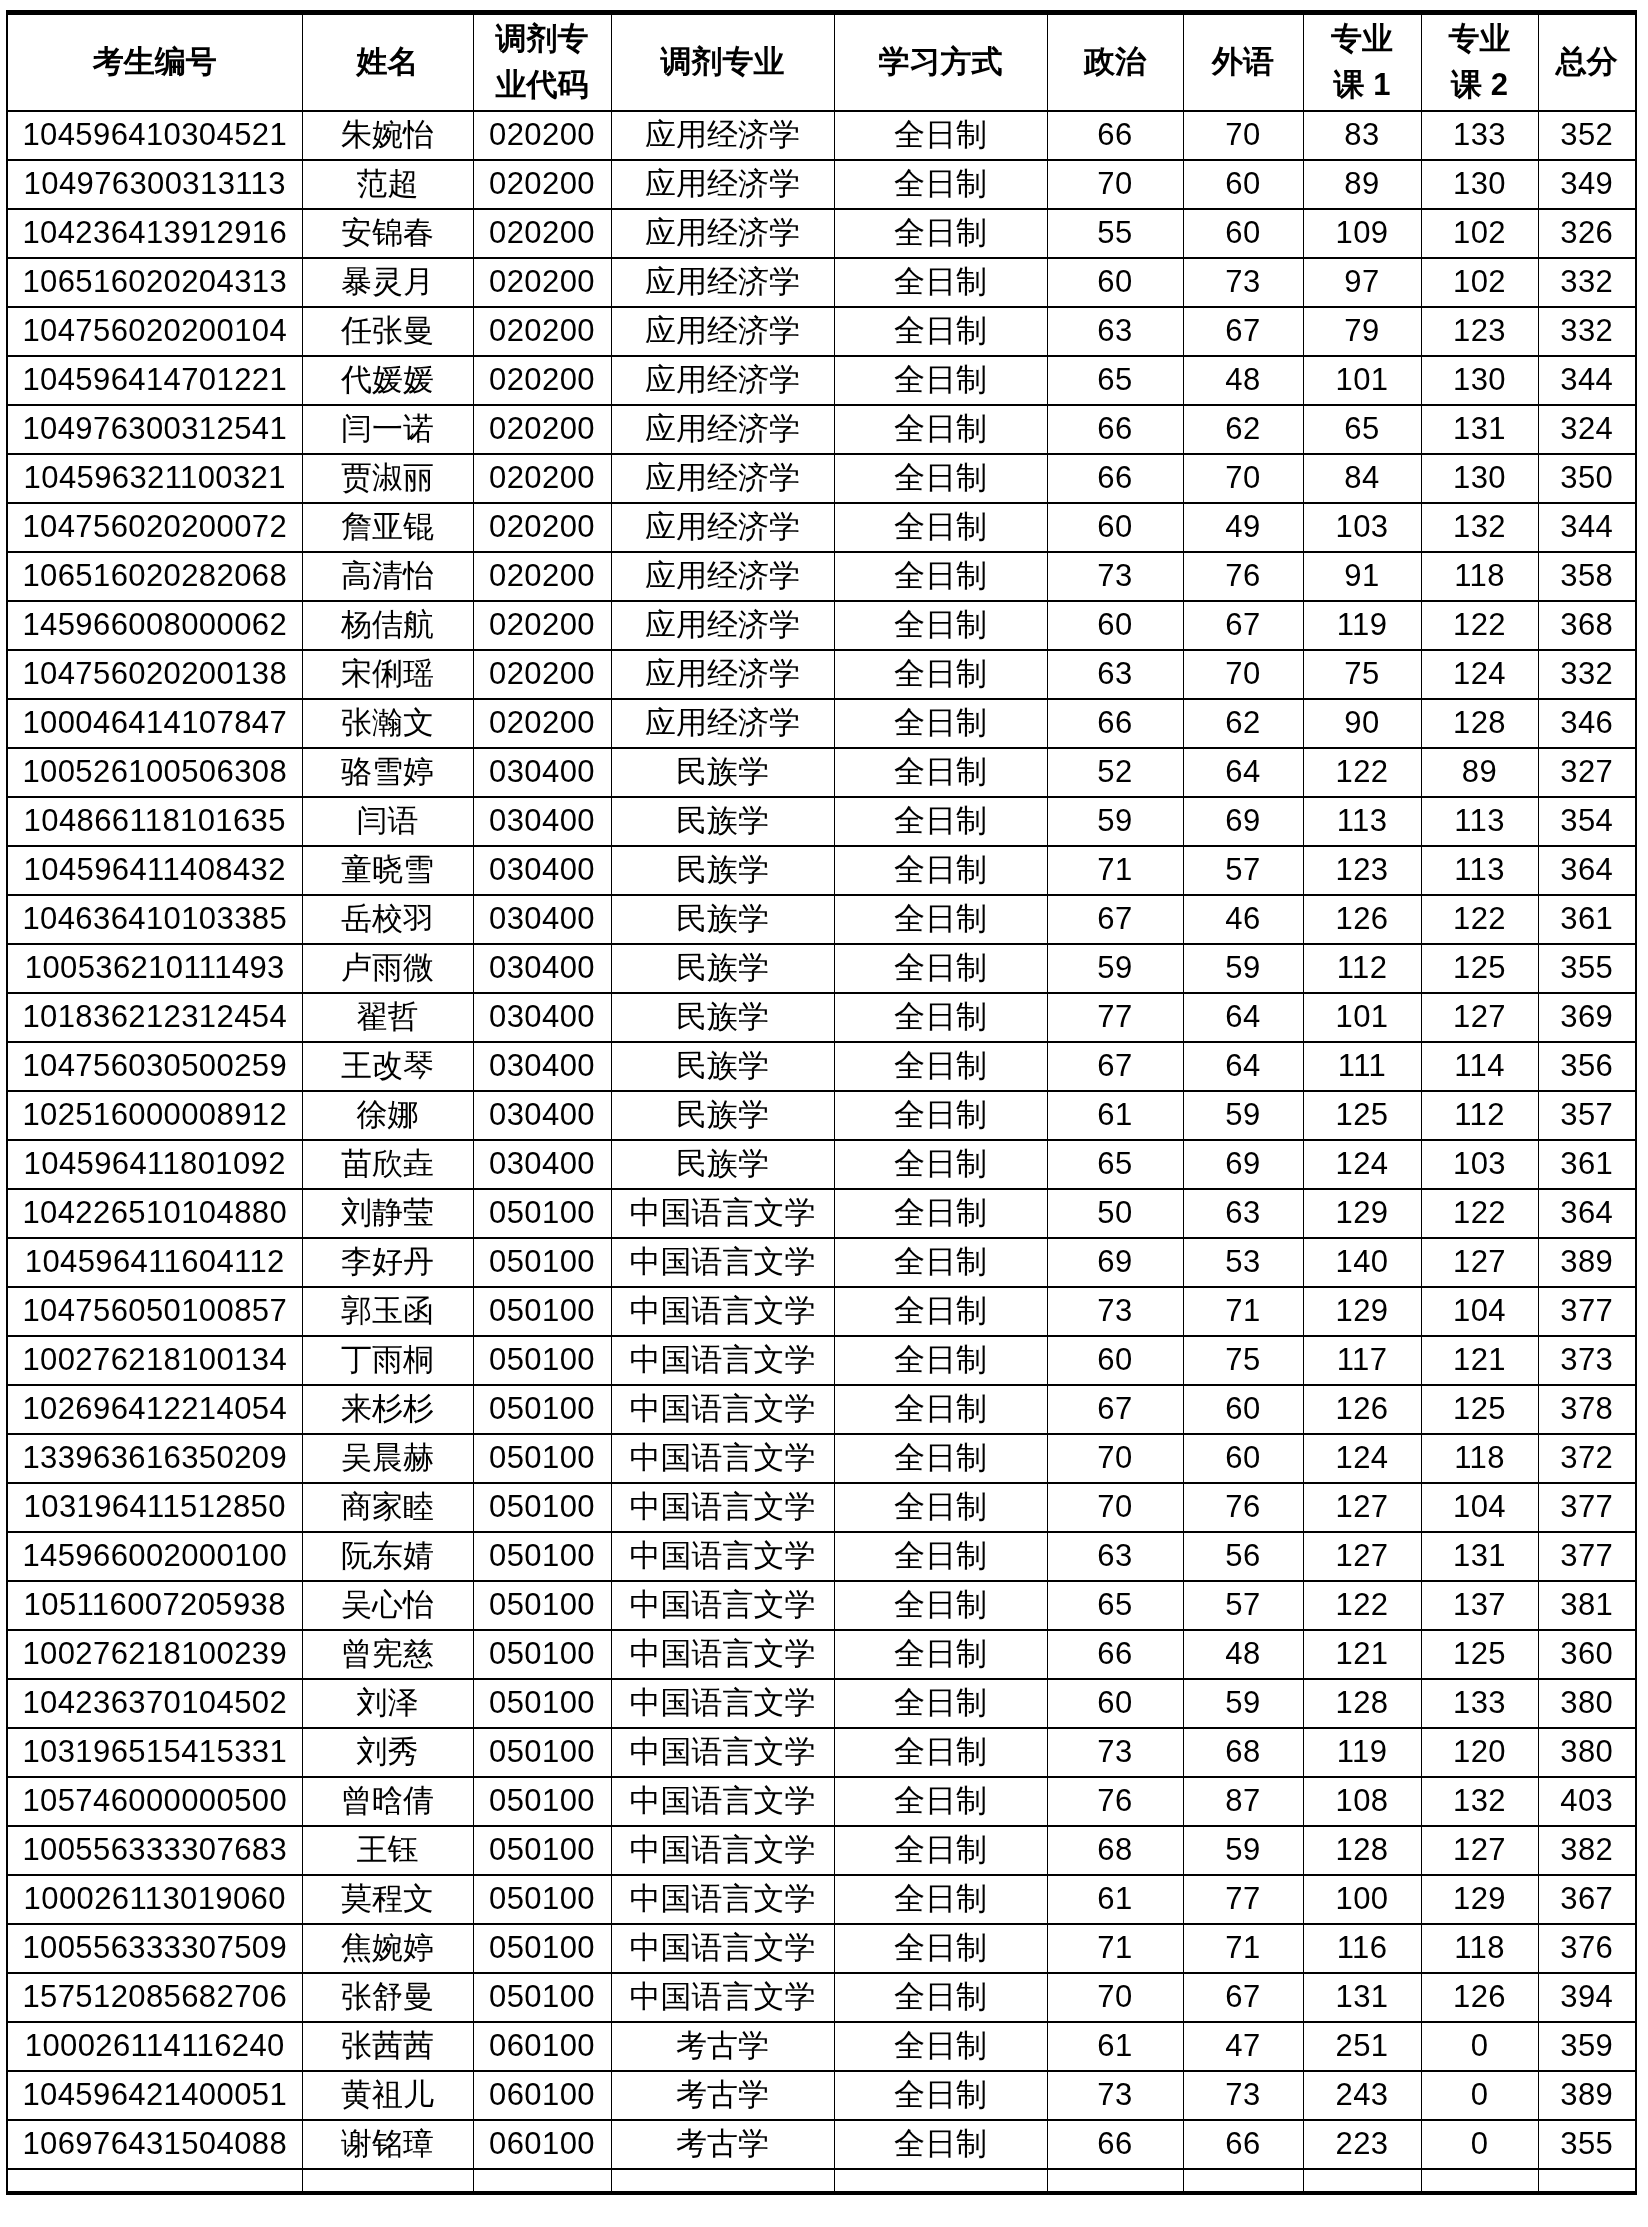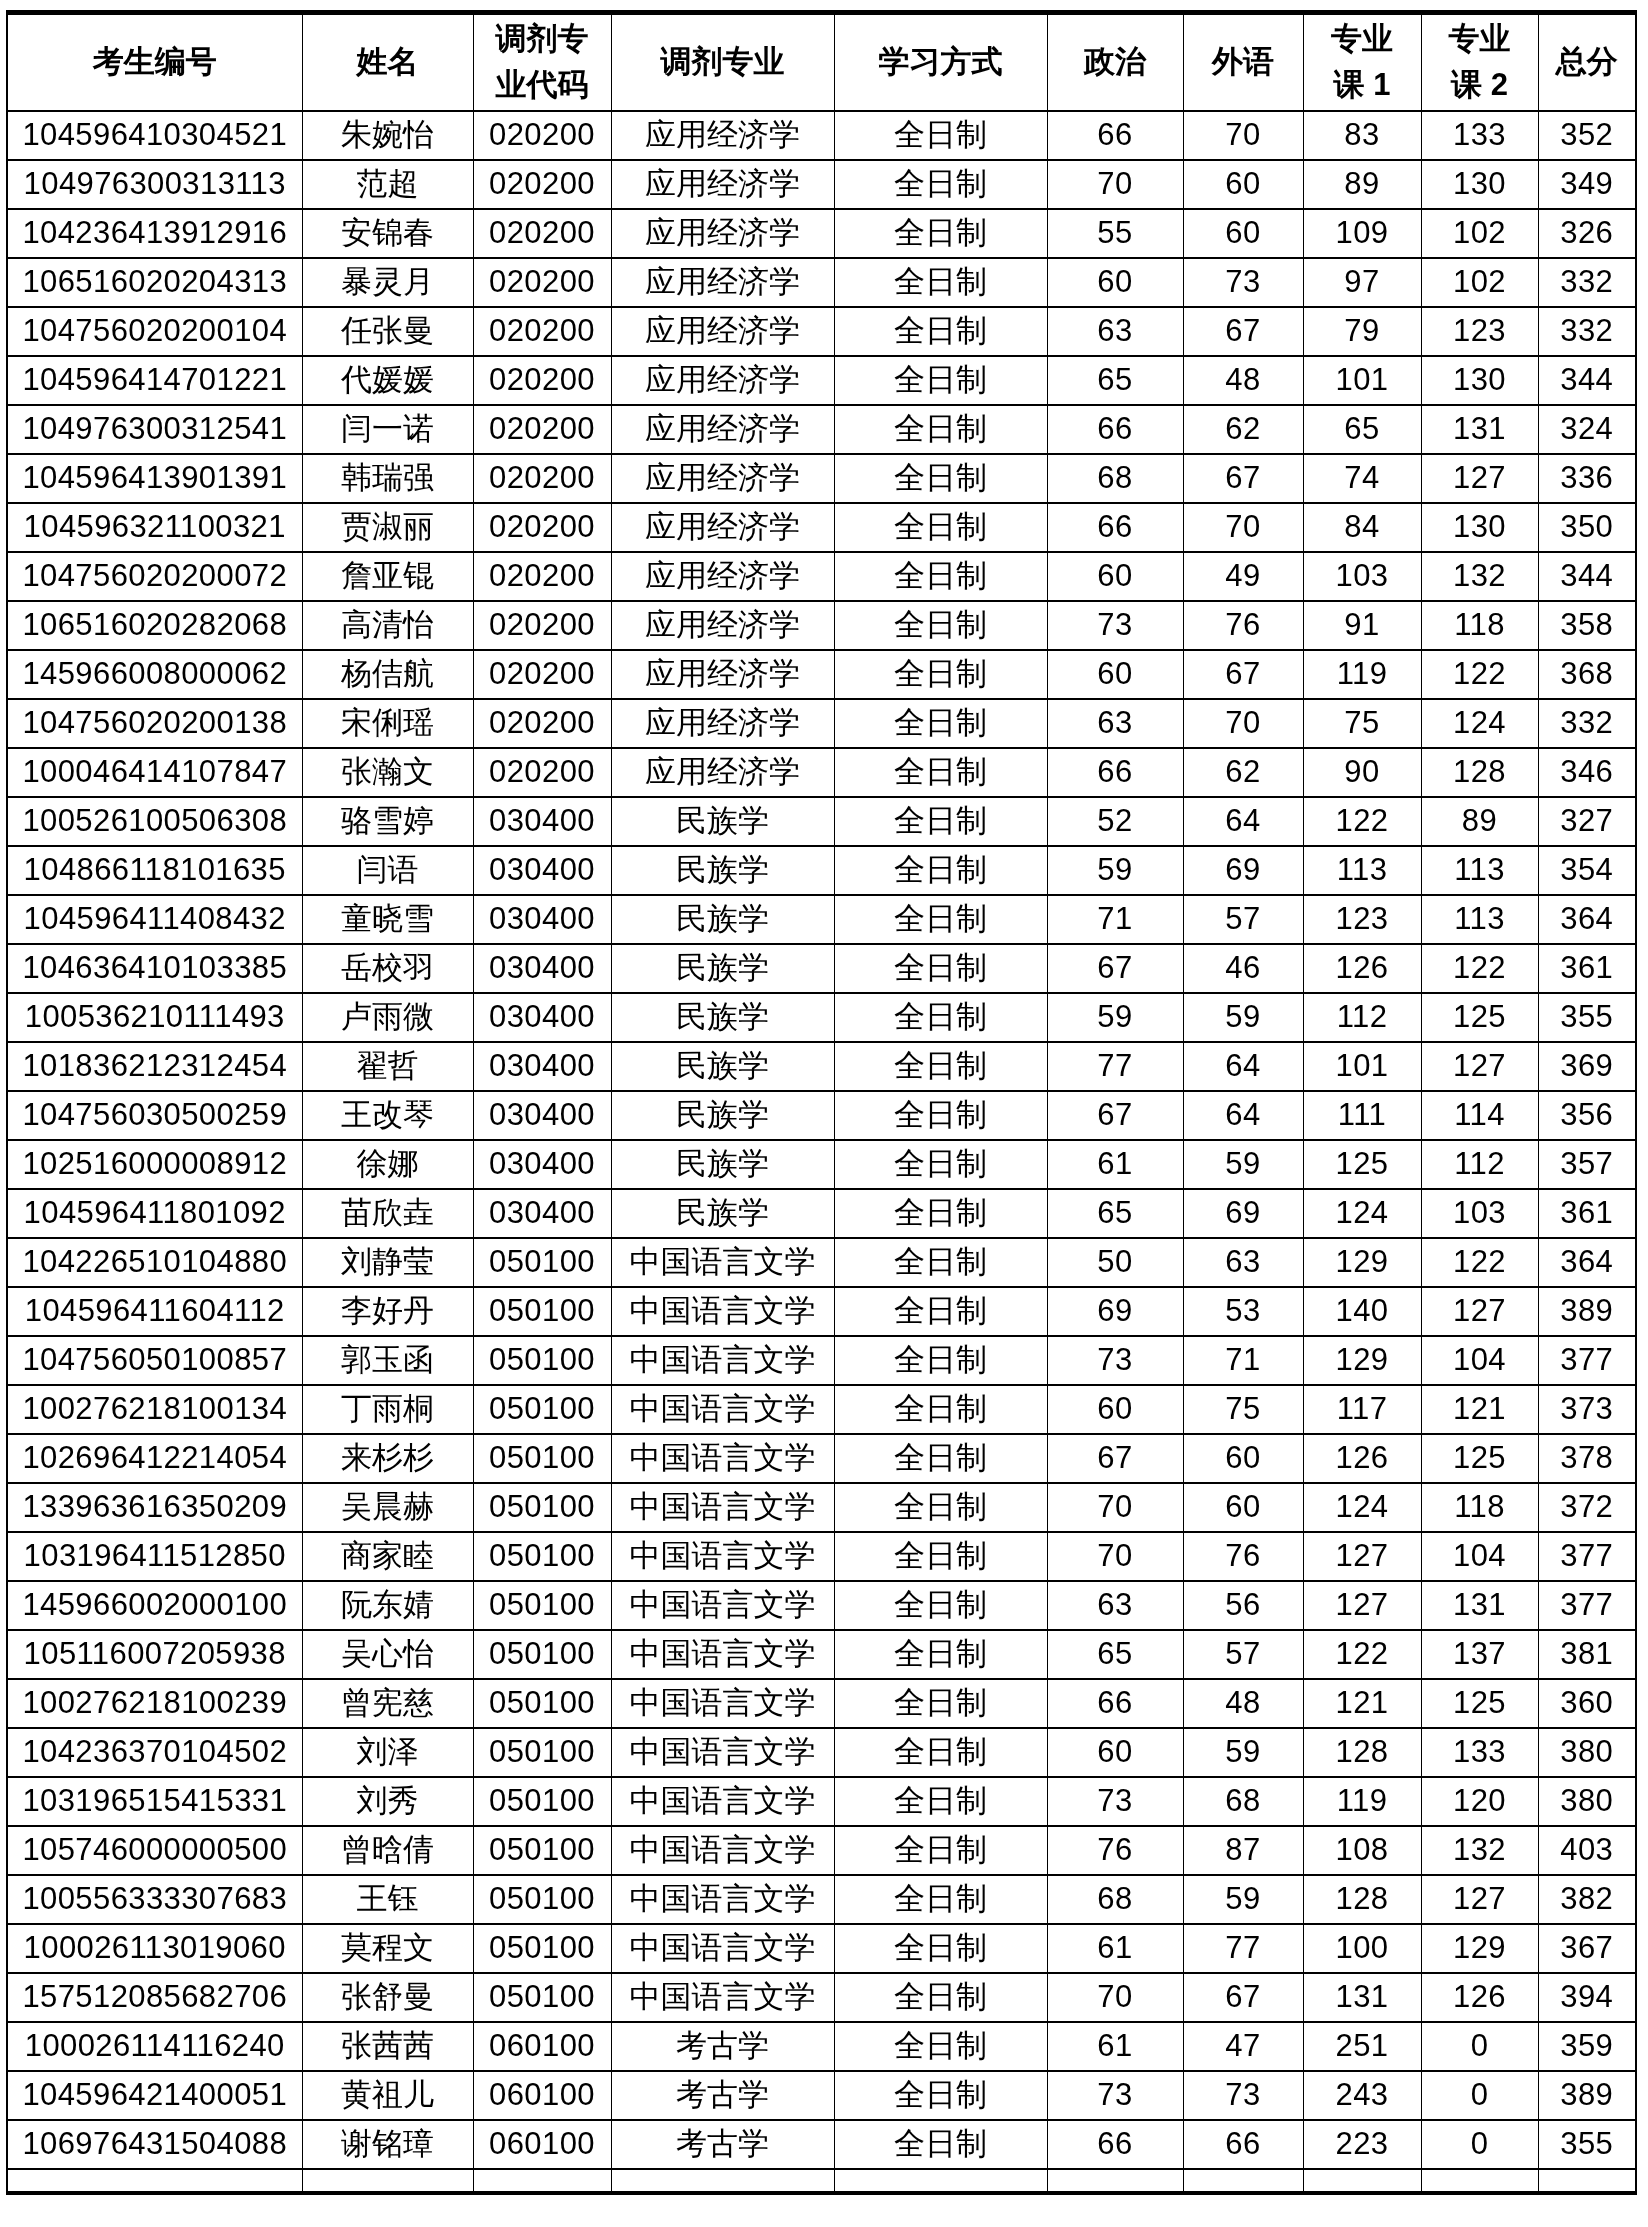--- a/index.html
+++ b/index.html
@@ -184,32 +184,20 @@
           <td class="cell-num">020200</td>
           <td class="cell-cjk">应用经济学</td>
           <td class="cell-cjk">全日制</td>
           <td class="cell-num">66</td>
           <td class="cell-num">62</td>
           <td class="cell-num">65</td>
           <td class="cell-num">131</td>
           <td class="cell-num">324</td>
         </tr>
         <tr>
-          <td class="cell-num">104596413901391</td>
-          <td class="cell-cjk">韩瑞强</td>
-          <td class="cell-num">020200</td>
-          <td class="cell-cjk">应用经济学</td>
-          <td class="cell-cjk">全日制</td>
-          <td class="cell-num">68</td>
-          <td class="cell-num">67</td>
-          <td class="cell-num">74</td>
-          <td class="cell-num">127</td>
-          <td class="cell-num">336</td>
-        </tr>
-        <tr>
           <td class="cell-num">104596321100321</td>
           <td class="cell-cjk">贾淑丽</td>
           <td class="cell-num">020200</td>
           <td class="cell-cjk">应用经济学</td>
           <td class="cell-cjk">全日制</td>
           <td class="cell-num">66</td>
           <td class="cell-num">70</td>
           <td class="cell-num">84</td>
           <td class="cell-num">130</td>
           <td class="cell-num">350</td>
@@ -554,20 +542,32 @@
           <td class="cell-num">100026113019060</td>
           <td class="cell-cjk">莫程文</td>
           <td class="cell-num">050100</td>
           <td class="cell-cjk">中国语言文学</td>
           <td class="cell-cjk">全日制</td>
           <td class="cell-num">61</td>
           <td class="cell-num">77</td>
           <td class="cell-num">100</td>
           <td class="cell-num">129</td>
           <td class="cell-num">367</td>
+        </tr>
+        <tr>
+          <td class="cell-num">100556333307509</td>
+          <td class="cell-cjk">焦婉婷</td>
+          <td class="cell-num">050100</td>
+          <td class="cell-cjk">中国语言文学</td>
+          <td class="cell-cjk">全日制</td>
+          <td class="cell-num">71</td>
+          <td class="cell-num">71</td>
+          <td class="cell-num">116</td>
+          <td class="cell-num">118</td>
+          <td class="cell-num">376</td>
         </tr>
         <tr>
           <td class="cell-num">157512085682706</td>
           <td class="cell-cjk">张舒曼</td>
           <td class="cell-num">050100</td>
           <td class="cell-cjk">中国语言文学</td>
           <td class="cell-cjk">全日制</td>
           <td class="cell-num">70</td>
           <td class="cell-num">67</td>
           <td class="cell-num">131</td>

